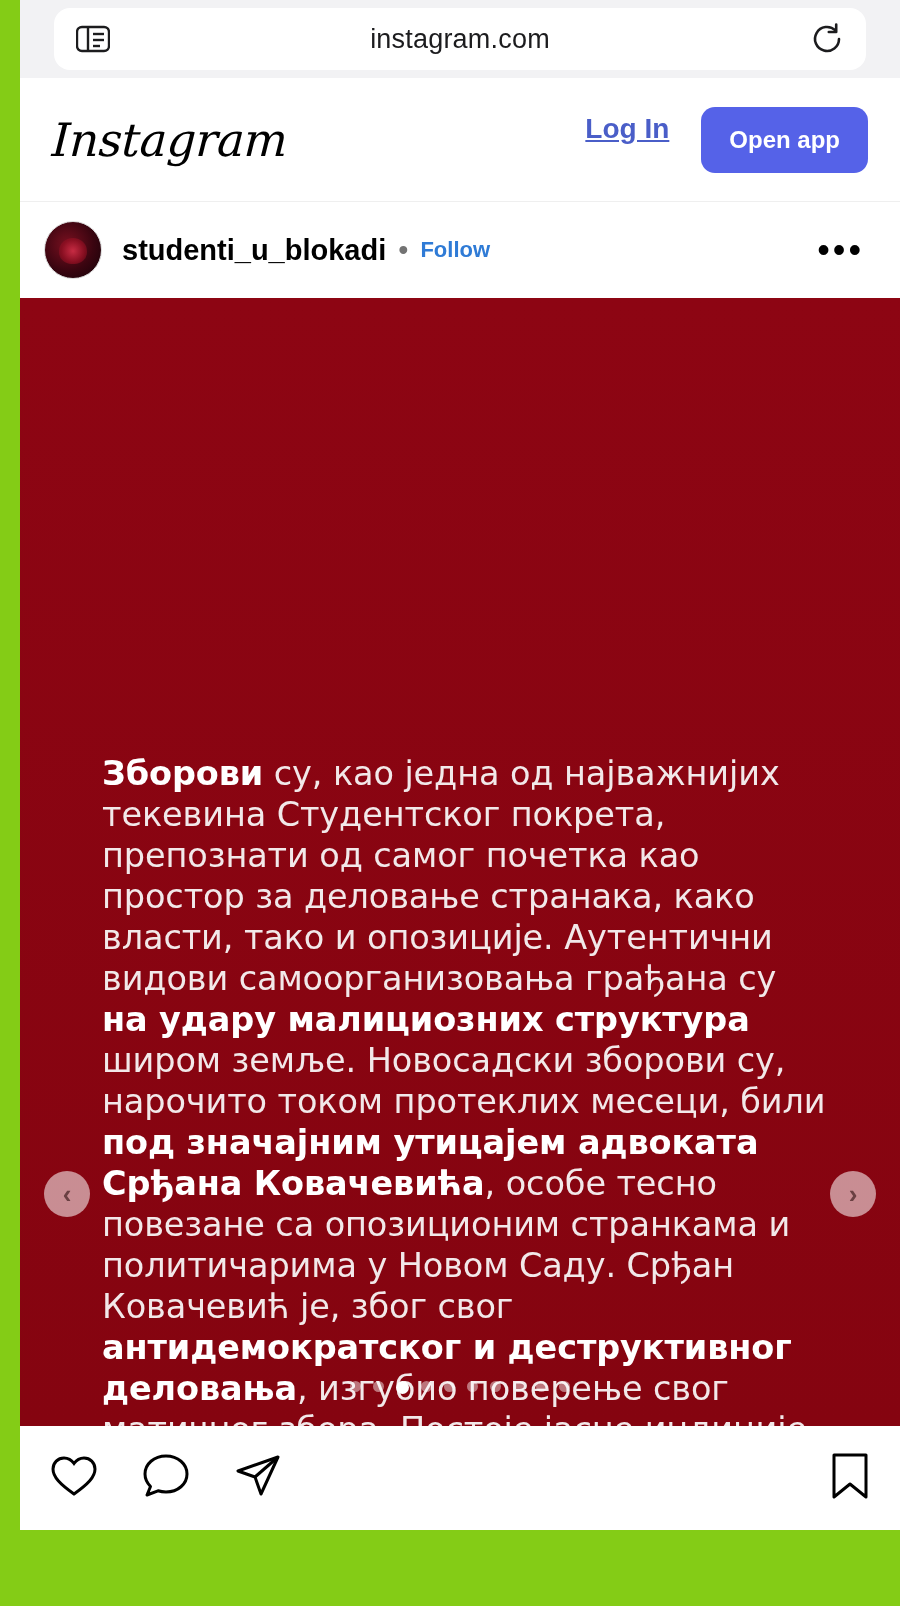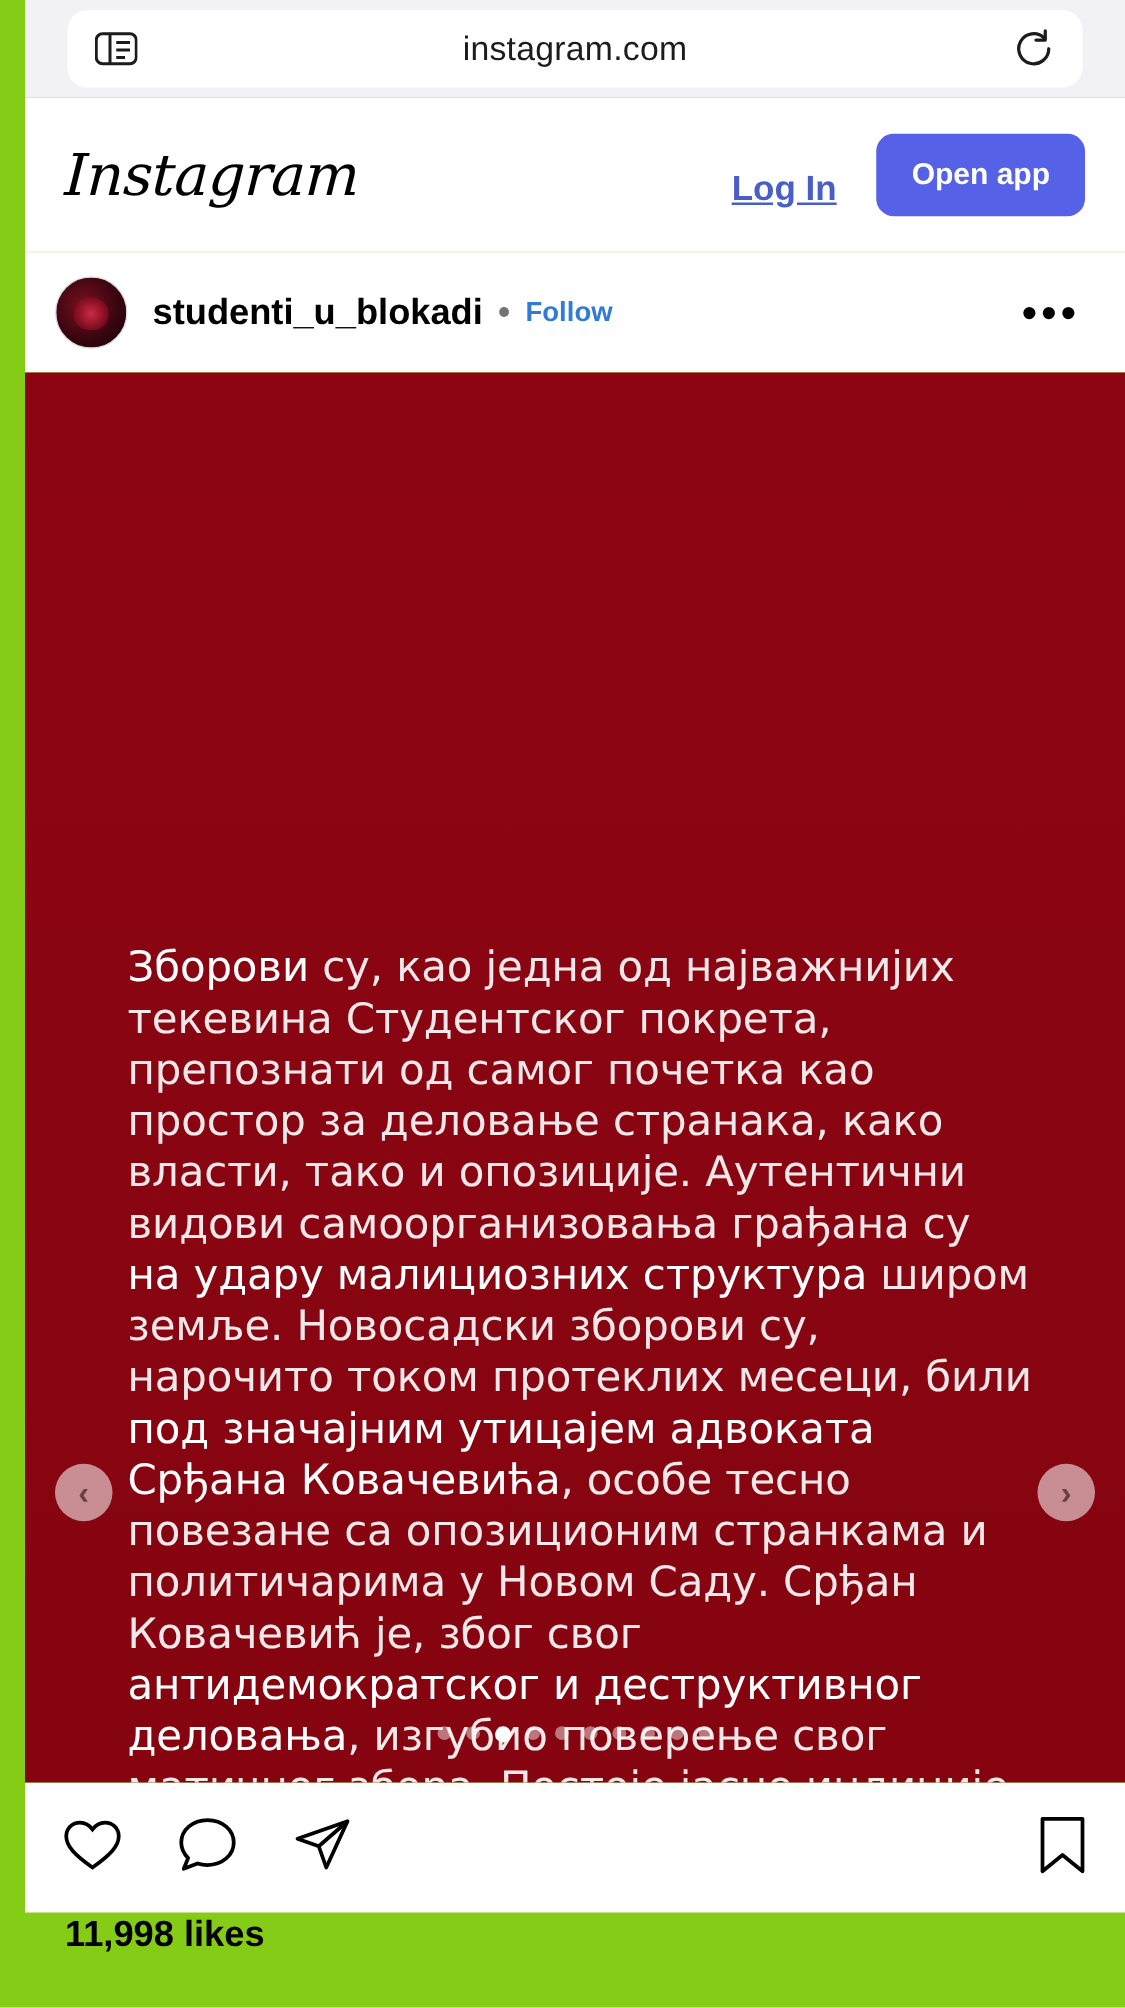--- a/index.html
+++ b/index.html
@@ -60,21 +60,21 @@
     font-family: "DejaVu Serif", serif;
     font-size: 46px;
     font-style: italic;
     font-weight: 400;
     color: #000000;
     letter-spacing: -0.5px;
     transform: skewX(-3deg);
   }
   .header-right {
     display: flex;
-    align-items: flex-end;
+    align-items: flex-start;
     gap: 22px;
   }
   .login-link {
     color: #4a5ec8;
     font-size: 28px;
     font-weight: 600;
     padding: 6px 10px;
   }
   .open-app-btn {
     background: #5562e8;
@@ -153,21 +153,21 @@
     position: absolute;
     left: 82px;
     right: 72px;
     top: 455px;
     color: #f2e8e9;
     font-size: 33.5px;
     line-height: 41px;
     font-family: "DejaVu Sans", sans-serif;
     letter-spacing: -0.1px;
   }
-  .slide-text b { font-weight: 400; color: #ffffff; }
+  .slide-text b { font-weight: 700; color: #ffffff; }
 
   .nav-arrow {
     position: absolute;
     top: 873px;
     width: 46px;
     height: 46px;
     border-radius: 50%;
     background: rgba(255,255,255,0.55);
     display: flex;
     align-items: center;
@@ -294,15 +294,14 @@
       </svg>
     </span>
     <span class="spacer"></span>
     <span class="icon-btn">
       <svg width="40" height="48" viewBox="0 0 40 48">
         <path d="M4 3 H36 V45 L20 32 L4 45 Z" fill="none" stroke="#000" stroke-width="3" stroke-linejoin="round"></path>
       </svg>
     </span>
   </div>
 
-  <div class="likes">11,998 likes</div>
 
 </div>
 
 </body></html>

